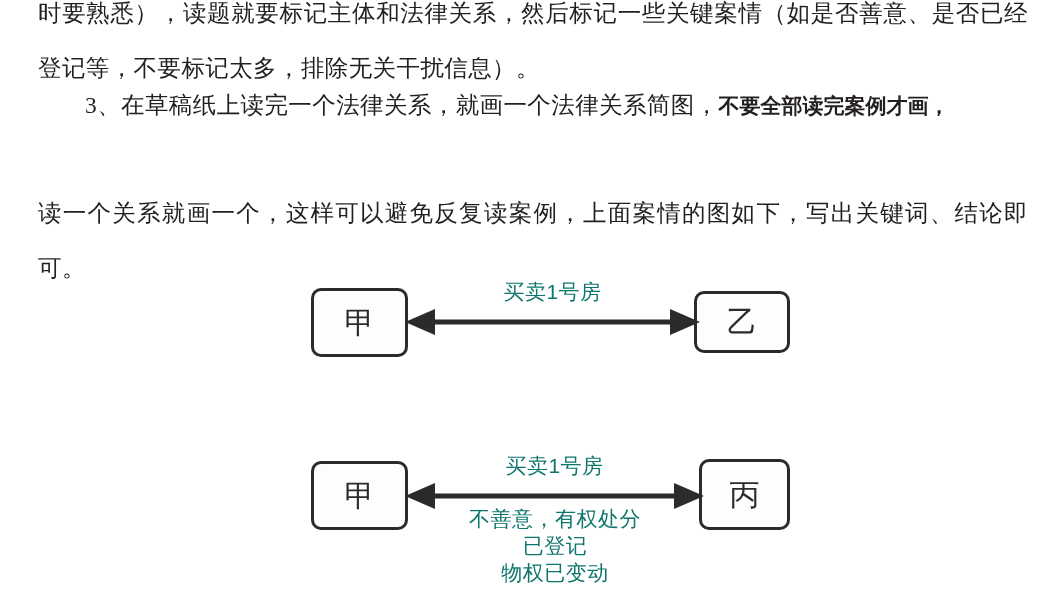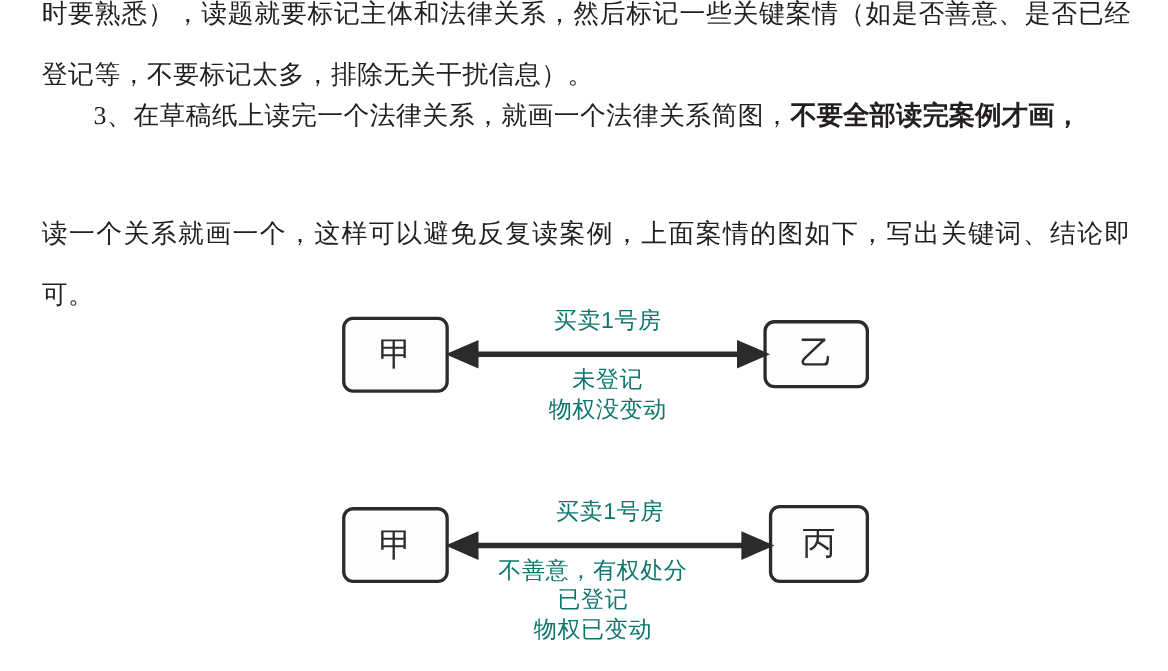--- a/index.html
+++ b/index.html
@@ -43,21 +43,21 @@
     white-space: normal;
   }
 
   .para.indent {
     text-indent: 2em;
   }
 
   .para .bold {
     font-family: "Liberation Sans", "DejaVu Sans", sans-serif;
     font-weight: bold;
-    font-size: 24px;
+    font-size: 21px;
     letter-spacing: 0;
   }
 
   .para-1 { position: absolute; left: 0; top: 0; width: 990px; }
   .para-2 { position: absolute; left: 0; top: 92px; width: 990px; }
   .para-3 { position: absolute; left: 0; top: 200px; width: 990px; }
 
   .diagram-wrap-1 { position: absolute; left: 0; top: 270px; width: 1062px; height: 130px; }
   .diagram-wrap-2 { position: absolute; left: 0; top: 440px; width: 1062px; height: 170px; }
 
@@ -127,22 +127,20 @@
     </div>
 
     <svg class="arrow-svg" style="left:405px; top:38px;" width="295" height="28" viewBox="0 0 295 28">
       <line x1="22" y1="14" x2="273" y2="14" stroke="#2b2b2b" stroke-width="5"></line>
       <polygon points="0,14 30,1 30,27" fill="#2b2b2b"></polygon>
       <polygon points="295,14 265,1 265,27" fill="#2b2b2b"></polygon>
     </svg>
 
     <div class="edge-label" style="left:405px; top:8px; width:295px;">买卖1号房</div>
 
-    <div class="edge-label" style="left:405px; top:62px; width:295px;">未登记
-物权没变动</div>
 
   </div>
 
   <div class="diagram-wrap-2">
 
     <div class="node-box" style="left:311px; top:21px; width:97px; height:69px;">
       <span class="node-label">甲</span>
     </div>
 
     <div class="node-box" style="left:699px; top:19px; width:91px; height:71px;">
@@ -150,19 +148,19 @@
     </div>
 
     <svg class="arrow-svg" style="left:405px; top:42px;" width="299" height="28" viewBox="0 0 299 28">
       <line x1="22" y1="14" x2="277" y2="14" stroke="#2b2b2b" stroke-width="5"></line>
       <polygon points="0,14 30,1 30,27" fill="#2b2b2b"></polygon>
       <polygon points="299,14 269,1 269,27" fill="#2b2b2b"></polygon>
     </svg>
 
     <div class="edge-label" style="left:405px; top:12px; width:299px;">买卖1号房</div>
 
-    <div class="edge-label" style="left:384px; top:65px; width:310px;">不善意，有权处分
+    <div class="edge-label" style="left:400px; top:65px; width:310px;">不善意，有权处分
 已登记
 物权已变动</div>
 
   </div>
 
 </div>
 
 </body></html>

